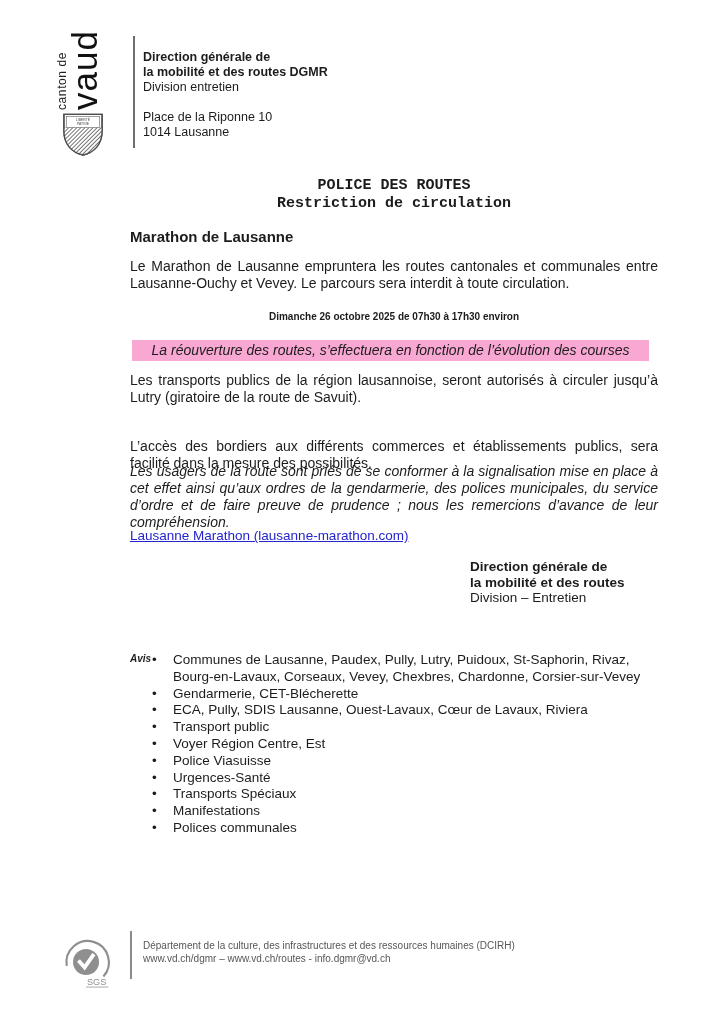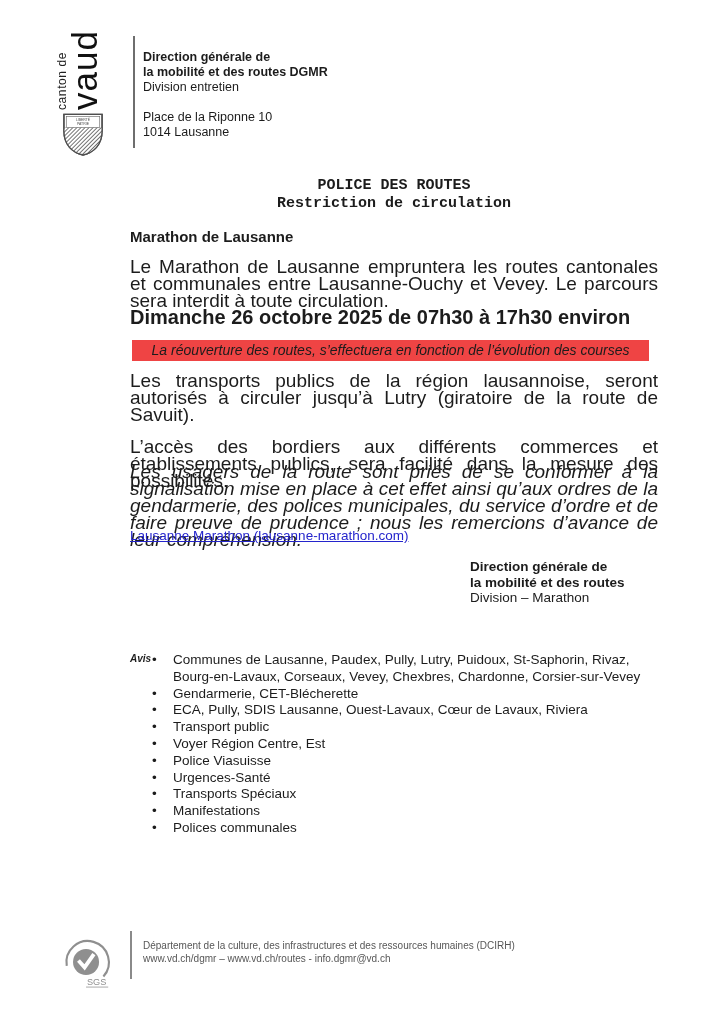--- a/index.html
+++ b/index.html
@@ -31,26 +31,26 @@
   .header-text { left:143px; top:50px; font-size:12.5px; line-height:15px; }
   .header-text .b { font-weight:700; }
   .header-text .spacer { height:15px; }
 
   
   .col { position:absolute; left:130px; width:528px; }
   .doc-title    { top:177px; text-align:center; font-weight:700; font-size:15px; line-height:18px;font-family:Liberation Mono, monospace; }
   .doc-subtitle { top:228px; font-weight:700; font-size:15px; line-height:18px; }
 
   
-  .para { font-size:19px; line-height:17px; text-align:justify; }
+  .para { font-size:14px; line-height:17px; text-align:justify; }
   .p1 { top:258px; }
-  .date-line { top:308px; text-align:left; font-weight:700; font-size:20px; line-height:18px; }
+  .date-line { top:308px; text-align:center; font-weight:700; font-size:10px; line-height:18px; }
   .highlight {
     position:absolute; left:132px; top:340px; width:517px;
-    background:#ef4444;
+    background:#f9a8d4;
     font-style:italic; font-size:14px; line-height:21px;
     text-align:center;
   }
   .p2 { top:372px; }
   .p3 { top:438px; }
   .p4 { top:463px;font-style:italic; }
   .link-line { top:527px; font-size:13.5px; line-height:17px; }
   .link-line a { color:#2424cc; text-decoration:underline;margin-top:12px; }
 
   .signature { left:470px; top:559px; font-size:13.5px; line-height:15.5px; }
@@ -124,21 +124,21 @@
   <div class="col para p3">L’accès des bordiers aux différents commerces et établissements publics, sera facilité dans la mesure des possibilités.</div>
   <div class="col para p4">Les usagers de la route sont priés de se conformer à la signalisation mise en place à cet effet ainsi qu’aux ordres de la gendarmerie, des polices municipales, du service d’ordre et de faire preuve de prudence ; nous les remercions d’avance de leur compréhension.</div>
 
   <div class="col link-line">
     <a href="#">Lausanne Marathon (lausanne-marathon.com)</a>
   </div>
 
   <div class="abs signature">
     <div class="b">Direction générale de</div>
     <div class="b">la mobilité et des routes</div>
-    <div>Division – Marathon</div>
+    <div>Division – Entretien</div>
   </div>
 
   <div class="abs avis-label">Avis</div>
   <ul class="abs avis-list">
     <li>
         <span class="bullet">•</span>
         <span class="txt">Communes de Lausanne, Paudex, Pully, Lutry, Puidoux, St-Saphorin, Rivaz, Bourg-en-Lavaux, Corseaux, Vevey, Chexbres, Chardonne, Corsier-sur-Vevey</span>
       </li>
     <li>
         <span class="bullet">•</span>

